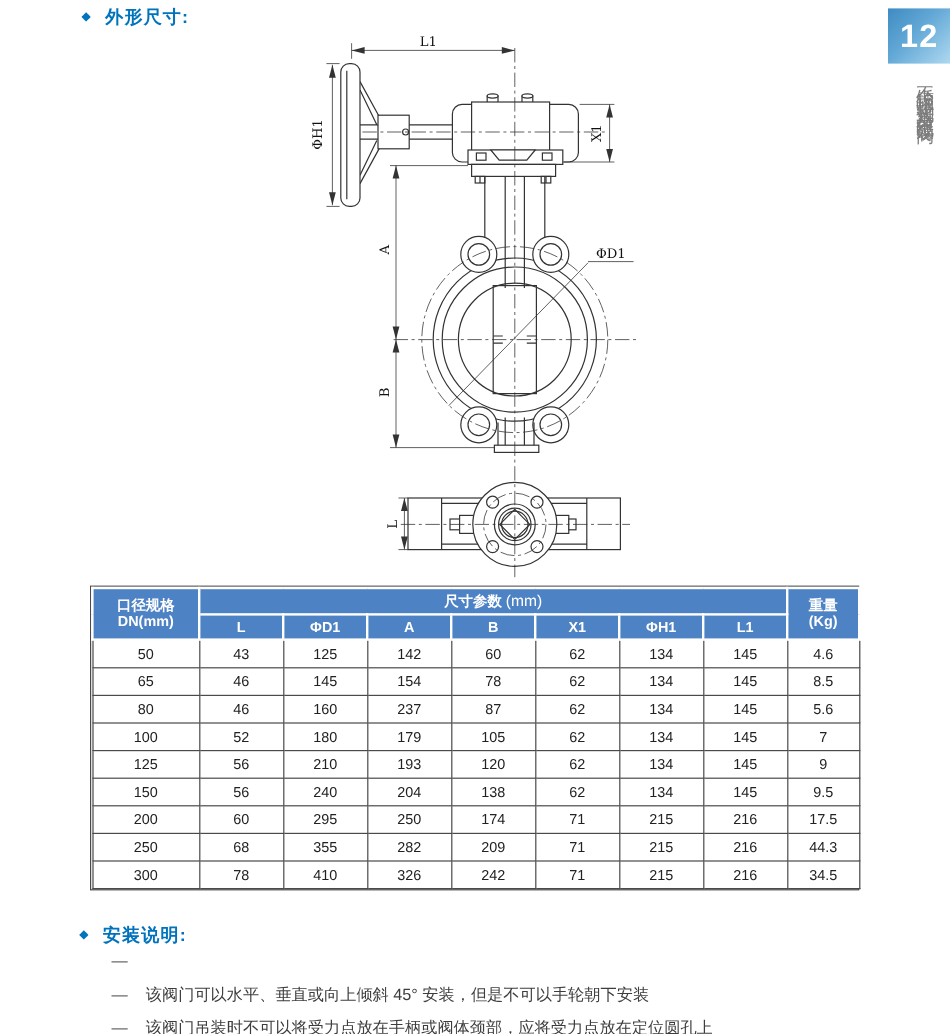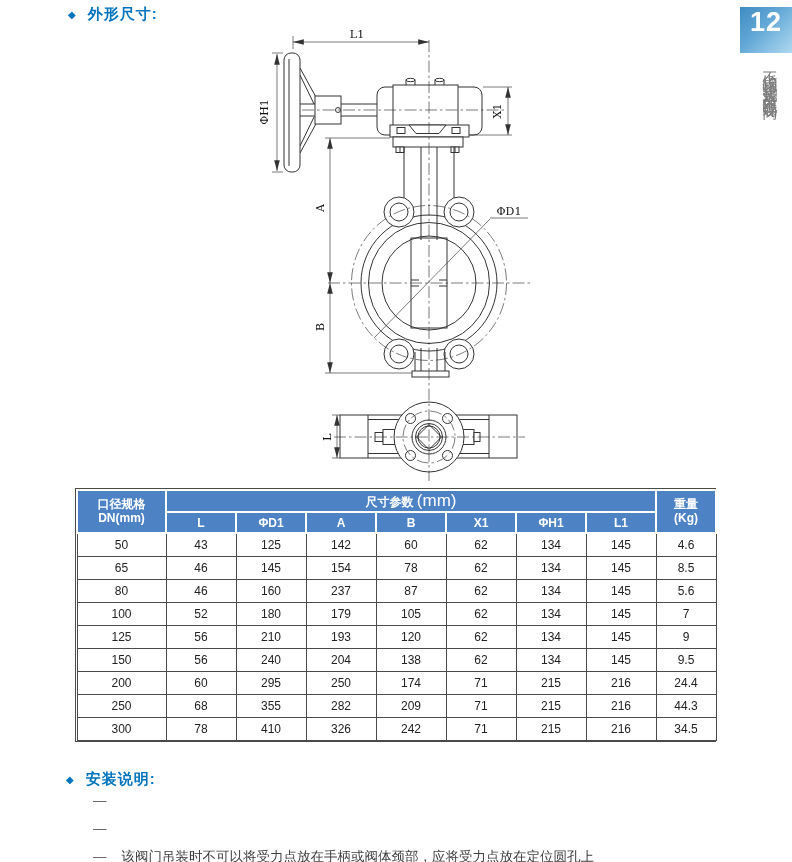--- a/index.html
+++ b/index.html
@@ -10,21 +10,21 @@
   
   .sec-head { position:absolute; display:flex; align-items:center; gap:12px; }
   .sec-head .diamond { color:#0073BD; font-size:10px; line-height:1; }
   .sec-head .txt { color:#0073BD; font-size:15px; font-weight:bold; letter-spacing:1px; }
   #dims-head { left:68px; top:5px; }
   #install-head { left:66px; top:770px; }
 
   
   .badge { position:absolute; left:740px; top:7px; width:52px; height:46px;
     background:linear-gradient(135deg,#3E8BC2 0%,#64A9D7 45%,#AFD9F0 100%);
-    display:flex; align-items:flex-start; justify-content:center; }
+    display:flex; align-items:center; justify-content:center; }
   .badge span { color:#fff; font-size:27px; font-weight:bold; letter-spacing:1px; }
 
   
   .side-vert { position:absolute; right:13px; top:60px; writing-mode:vertical-rl;
     text-orientation:upright; color:#7b7b7b; font-size:15px; letter-spacing:3px; }
 
   
   #drawing { position:absolute; left:0; top:0; }
   .geo { stroke:#333; stroke-width:1; fill:none; }
   .geow { stroke:#333; stroke-width:1; fill:#fff; }
@@ -193,21 +193,21 @@
           <col style="width:60px">
       </colgroup>
       <thead>
         <tr>
           <th class="h1" rowspan="2">
             <span class="thsmall">口径规格</span>
             <span class="thsmall">DN(mm)</span>
           </th>
           <th class="h1" colspan="7">
             <span>尺寸参数</span>
-            <span style="font-weight:normal;font-size:17px">(mm)</span>
+            <span style="font-weight:normal;font-size:13px">(mm)</span>
           </th>
           <th class="h1" rowspan="2">
             <span class="thsmall">重量</span>
             <span class="thsmall">(Kg)</span>
           </th>
         </tr>
         <tr>
           <th class="h2">L</th>
           <th class="h2">ΦD1</th>
           <th class="h2">A</th>
@@ -293,21 +293,21 @@
 
           <tr>
             <td>200</td>
             <td>60</td>
             <td>295</td>
             <td>250</td>
             <td>174</td>
             <td>71</td>
             <td>215</td>
             <td>216</td>
-            <td>24.4</td>
+            <td>17.5</td>
           </tr>
 
           <tr>
             <td>250</td>
             <td>68</td>
             <td>355</td>
             <td>282</td>
             <td>209</td>
             <td>71</td>
             <td>215</td>
@@ -333,20 +333,21 @@
   <div class="sec-head" id="install-head">
     <span class="diamond">◆</span>
     <span class="txt">安装说明:</span>
   </div>
   <div class="notes">
     <div class="note-item">
       <span class="dash">—</span>
     </div>
     <div class="note-item">
       <span class="dash">—</span>
+      <span>该阀门可以水平、垂直或向上倾斜 45° 安装，但是不可以手轮朝下安装</span>
     </div>
     <div class="note-item">
       <span class="dash">—</span>
       <span>该阀门吊装时不可以将受力点放在手柄或阀体颈部，应将受力点放在定位圆孔上</span>
     </div>
   </div>
 
 </div>
 
 </body></html>

